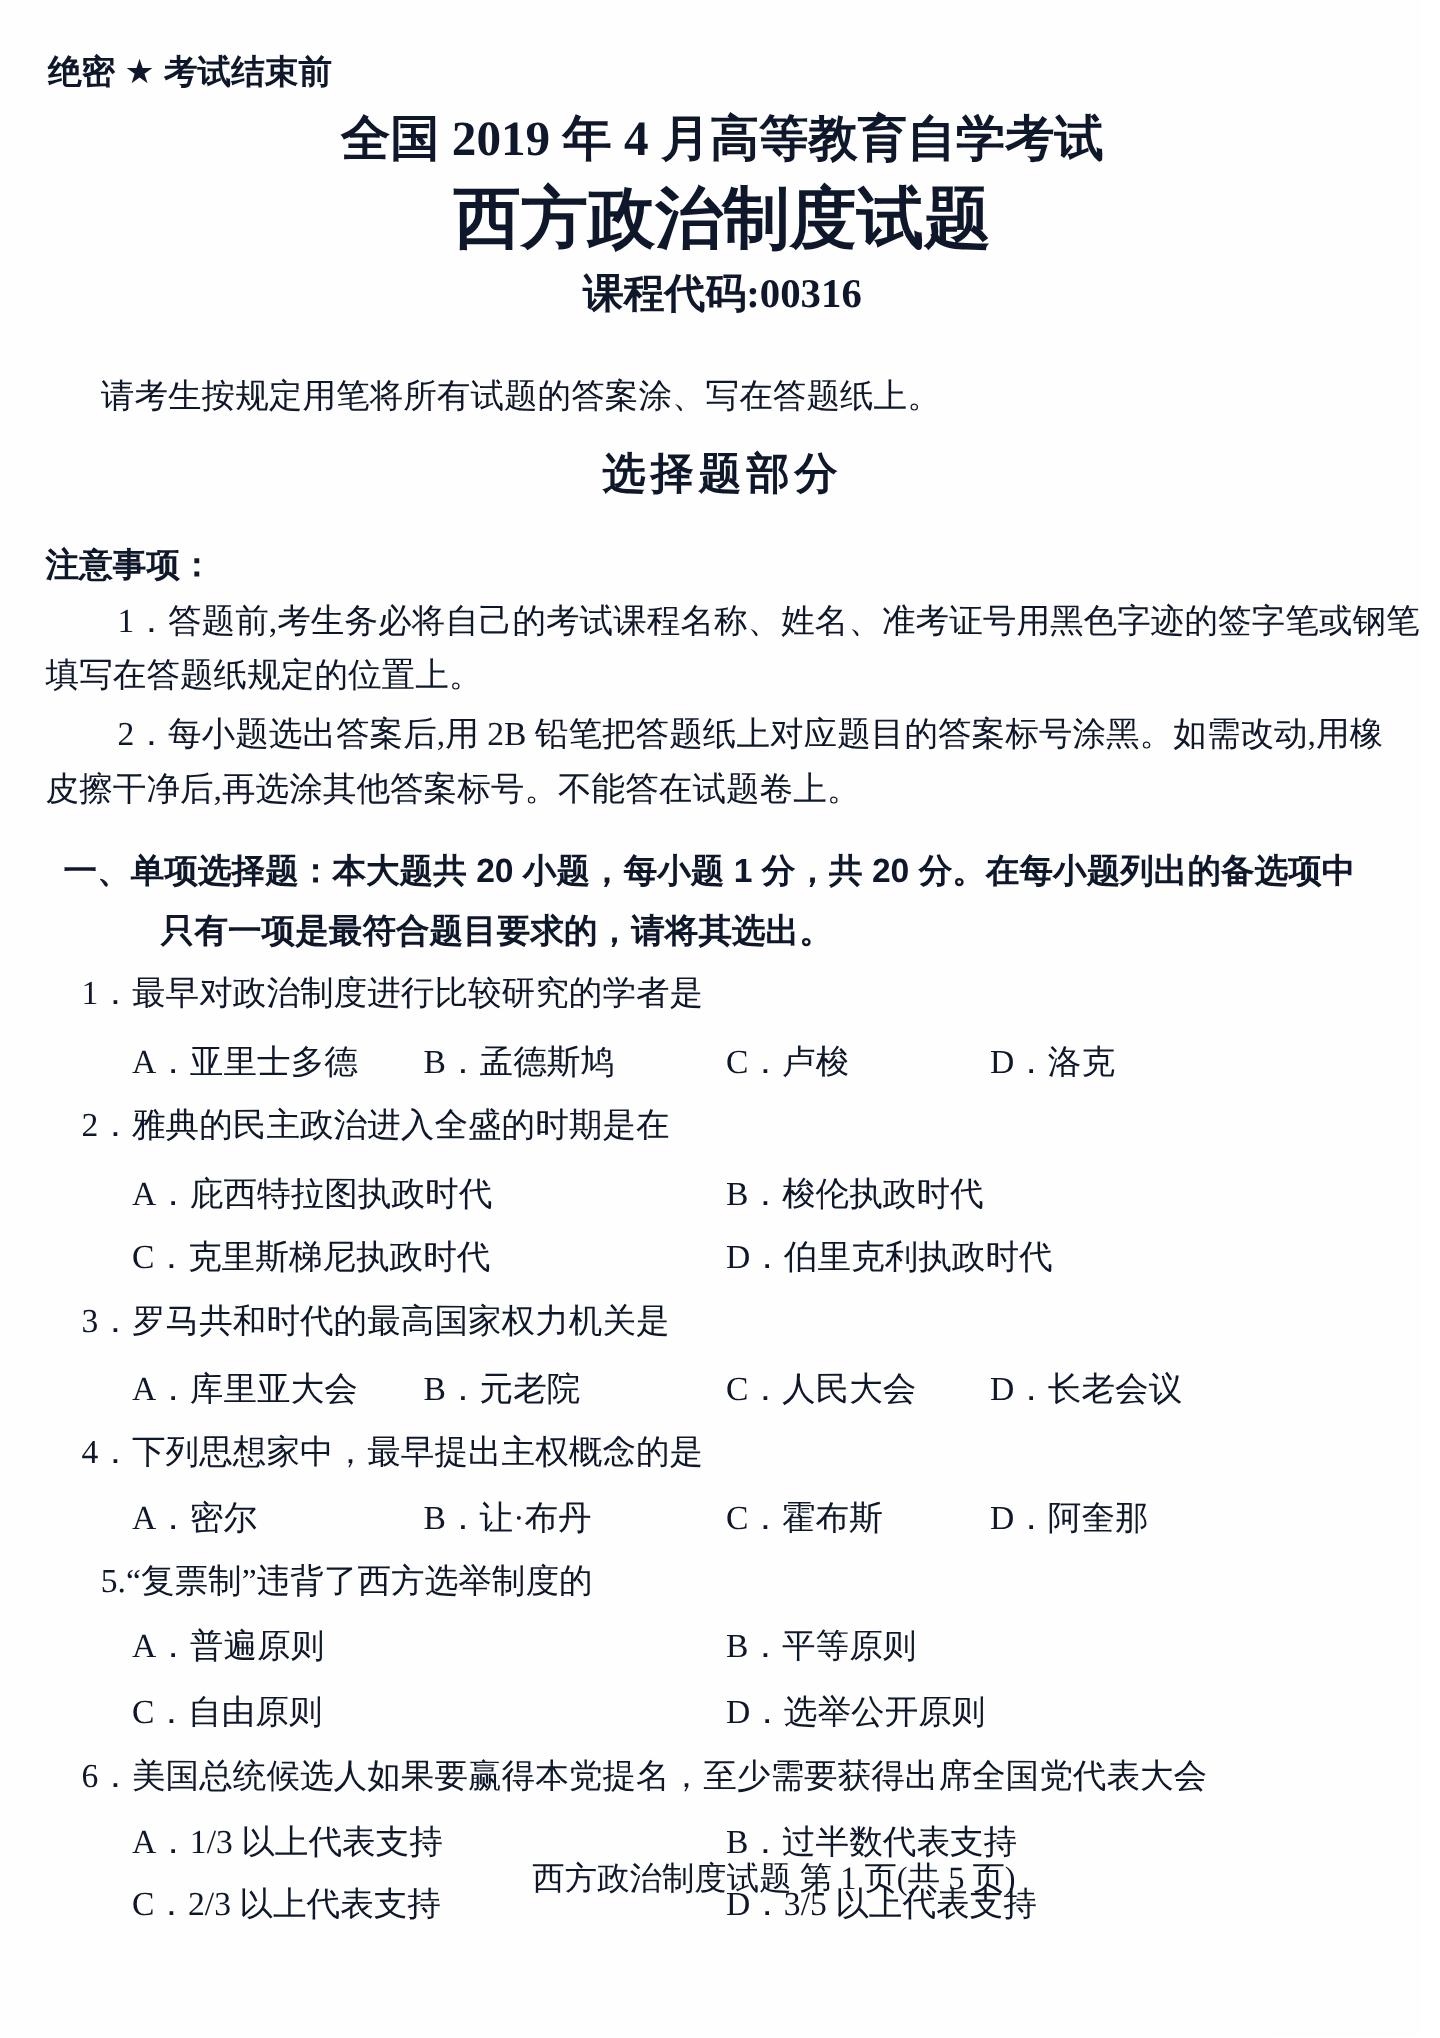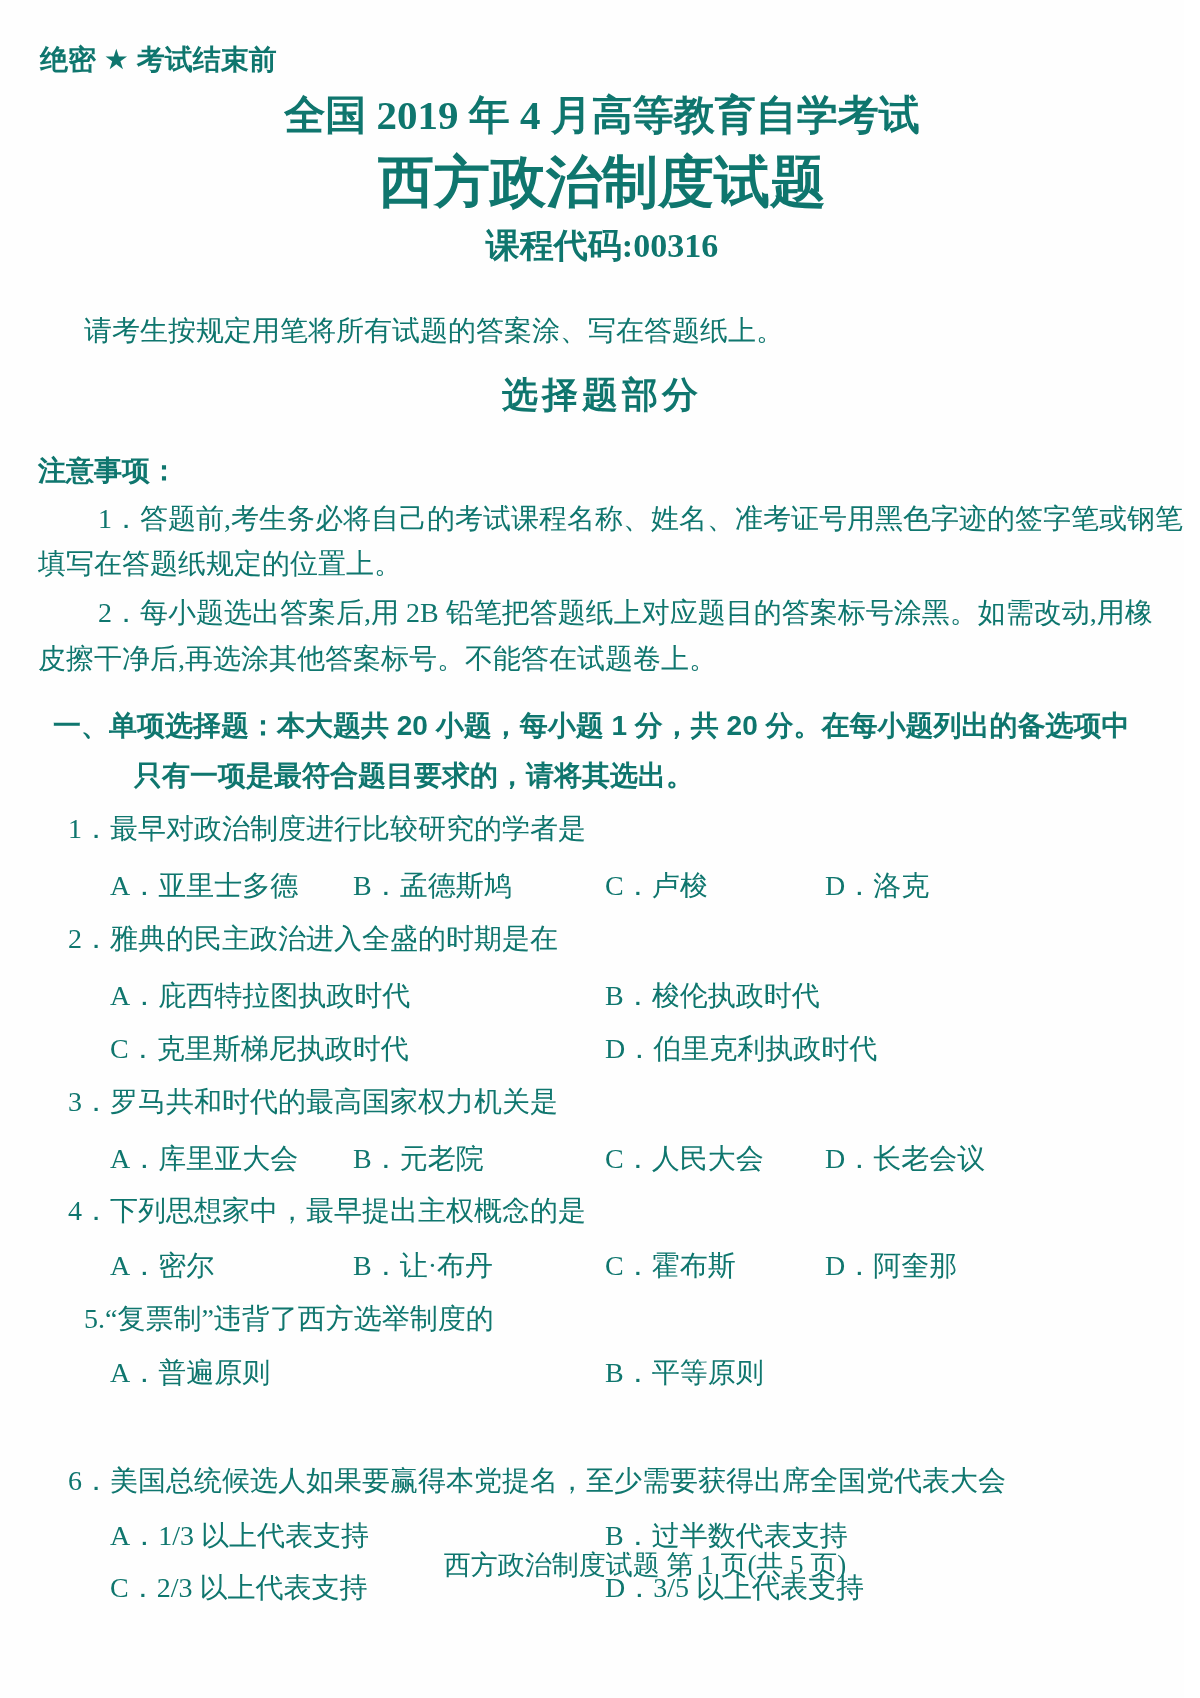--- a/index.html
+++ b/index.html
@@ -5,21 +5,21 @@
   html, body {
     margin: 0;
     padding: 0;
     background: #ffffff;
   }
   .page {
     position: relative;
     width: 1184px;
     height: 1698px;
     background: #fefefe;
-    color: #0f766e;
+    color: #0f172a;
     overflow: hidden;
     font-family: "Liberation Serif", "DejaVu Serif", serif;
   }
   .line {
     position: absolute;
     white-space: nowrap;
     line-height: 1.15;
     font-size: 28px;
   }
   .sans  { font-family: "Liberation Sans", "DejaVu Sans", sans-serif; }
@@ -131,20 +131,24 @@
     <span class="opt col-b4">B．让·布丹</span>
     <span class="opt col-c4">C．霍布斯</span>
     <span class="opt col-d4">D．阿奎那</span>
   </div>
 
   <div class="line q5">5.“复票制”违背了西方选举制度的</div>
   <div class="line opt-row q5ab">
     <span class="opt col-a">A．普遍原则</span>
     <span class="opt col-b2">B．平等原则</span>
   </div>
+  <div class="line opt-row q5cd">
+    <span class="opt col-a">C．自由原则</span>
+    <span class="opt col-b2">D．选举公开原则</span>
+  </div>
 
   <div class="line q6">6．美国总统候选人如果要赢得本党提名，至少需要获得出席全国党代表大会</div>
   <div class="line opt-row q6ab">
     <span class="opt col-a">A．1/3 以上代表支持</span>
     <span class="opt col-b2">B．过半数代表支持</span>
   </div>
   <div class="line opt-row q6cd">
     <span class="opt col-a">C．2/3 以上代表支持</span>
     <span class="opt col-b2">D．3/5 以上代表支持</span>
   </div>

